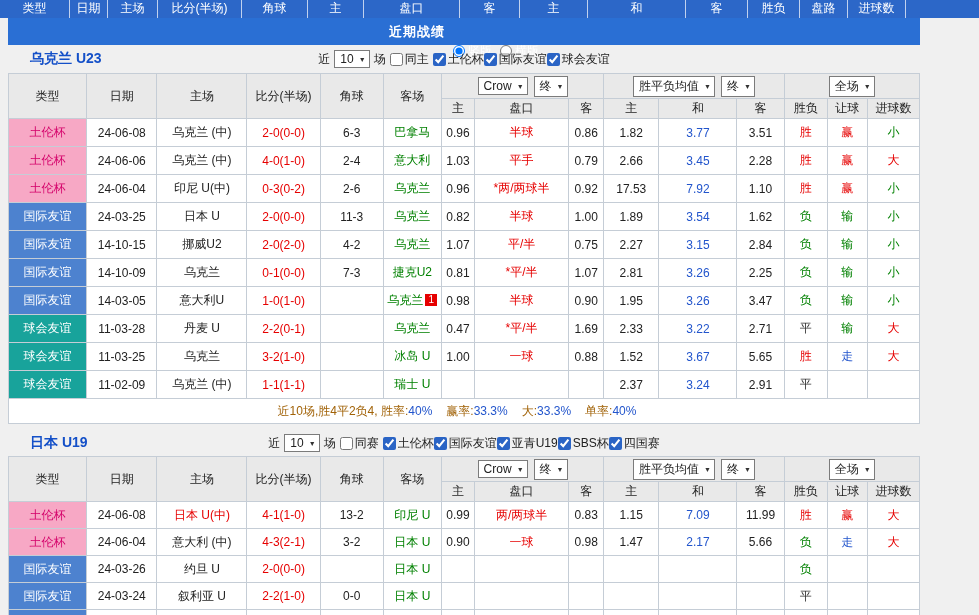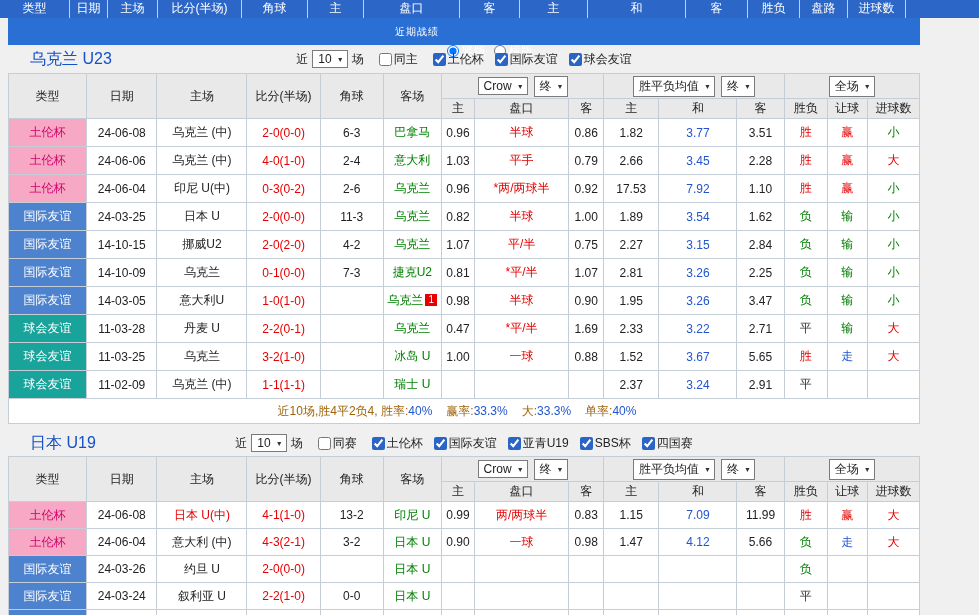--- a/index.html
+++ b/index.html
@@ -49,31 +49,31 @@
     margin-left: 8px;
     width: 912px;
     height: 27px;
     background: var(--banner-blue, #2a6fd4);
     color: #fff;
     display: flex;
     align-items: center;
     justify-content: center;
     gap: 8px;
   }
-  .banner .b-title { font-weight: normal; font-size: 10px; letter-spacing: 1px; }
+  .banner .b-title { font-weight: bold; font-size: 13px; letter-spacing: 1px; }
   .banner label { display: inline-flex; align-items: center; gap: 3px; cursor: pointer; margin-top: 39px; }
   .banner input { width: 12px; height: 12px; margin: 0; }
 
   .section { margin-left: 8px; width: 912px; }
   .sec1 { margin-top: 6px; }
   .sec-head { height: 28px; position: relative; display: flex; align-items: center; justify-content: center; }
   .sec1 .sec-head { height: 26px; }
-  .sec-title { position: absolute; left: 22px; font-size: 16px; font-weight: normal; color: var(--link-blue, #1450c8); cursor: pointer; }
+  .sec-title { position: absolute; left: 22px; font-size: 14px; font-weight: bold; color: var(--link-blue, #1450c8); cursor: pointer; }
   .filters { display: flex; align-items: center; gap: 4px; }
-  .filters .chk { display: inline-flex; align-items: center; gap: 2px; margin-left: 11px; cursor: pointer; }
+  .filters .chk { display: inline-flex; align-items: center; gap: 2px; margin-left: 0; cursor: pointer; }
   .filters input[type=checkbox] { width: 13px; height: 13px; margin: 0; accent-color: #2a64c5; }
 
   .select-box {
     display: inline-flex;
     align-items: center;
     gap: 5px;
     background: #fff;
     border: 1px solid #7b7b7b;
     padding: 1px 3px 1px 5px;
     min-height: 17px;
@@ -576,21 +576,21 @@
           <td class="type-cell t-cup">土伦杯</td>
           <td>24-06-04</td>
           <td>意大利 (中)</td>
           <td class="c-red">4-3(2-1)</td>
           <td>3-2</td>
           <td class="c-green">日本 U</td>
           <td>0.90</td>
           <td class="c-red">一球</td>
           <td>0.98</td>
           <td>1.47</td>
-          <td class="c-blue">4.12</td>
+          <td class="c-blue">2.17</td>
           <td>5.66</td>
           <td class="c-green">负</td>
           <td class="c-blue">走</td>
           <td class="c-red">大</td>
         </tr>
         <tr>
           <td class="type-cell t-friendly">国际友谊</td>
           <td>24-03-26</td>
           <td>约旦 U</td>
           <td class="c-red">2-0(0-0)</td>

